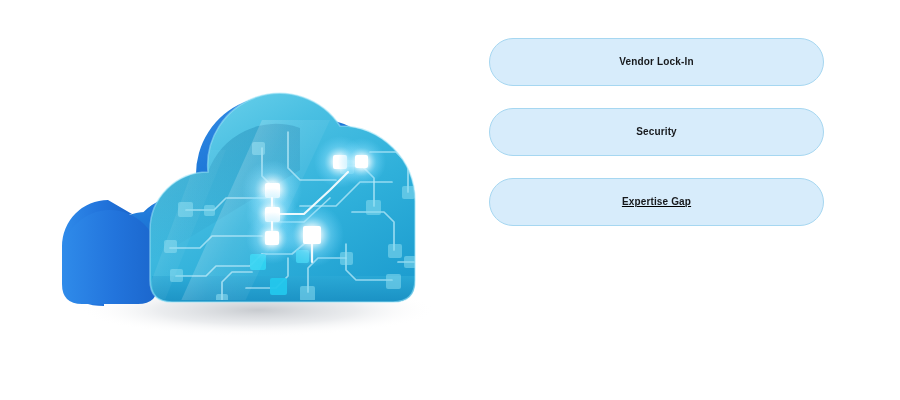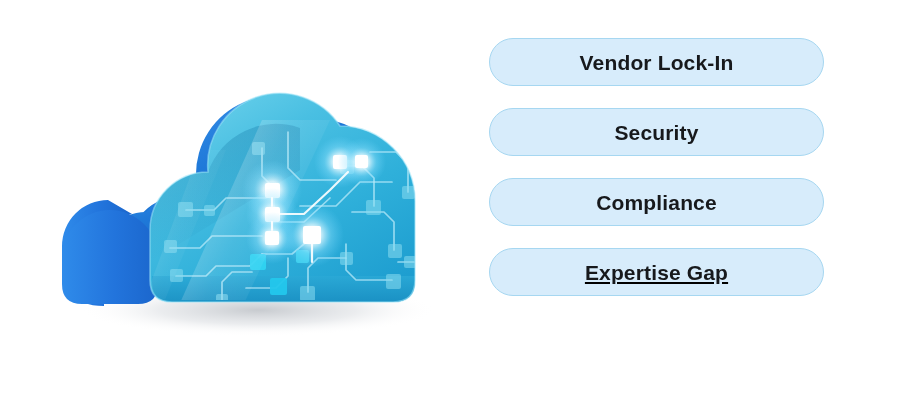--- a/index.html
+++ b/index.html
@@ -52,21 +52,21 @@
     border: 1.6px solid #a6d7f1;
     border-radius: 24px;
     display: flex;
     align-items: center;
     justify-content: center;
     cursor: pointer;
   }
   .pill:last-child { margin-bottom: 0; text-decoration: underline; }
   .pill-label {
     font-family: "Liberation Sans", sans-serif;
-    font-size: 21px;
+    font-size: 10px;
     font-weight: bold;
     color: #17191c;
     letter-spacing: 0.15px;
     line-height: 1;
     white-space: nowrap;
     text-align: center;
   }
 </style>
 </head>
 <body>
@@ -285,22 +285,19 @@
 
     <div class="pill">
       <span class="pill-label">Vendor Lock-In</span>
     </div>
 
     <div class="pill">
       <span class="pill-label">Security</span>
     </div>
 
 
-    <div class="pill">
-      <span class="pill-label">Compliance</span>
-    </div>
 
     <div class="pill">
       <span class="pill-label">Expertise Gap</span>
     </div>
 
   </div>
 </div>
 
 </body></html>

